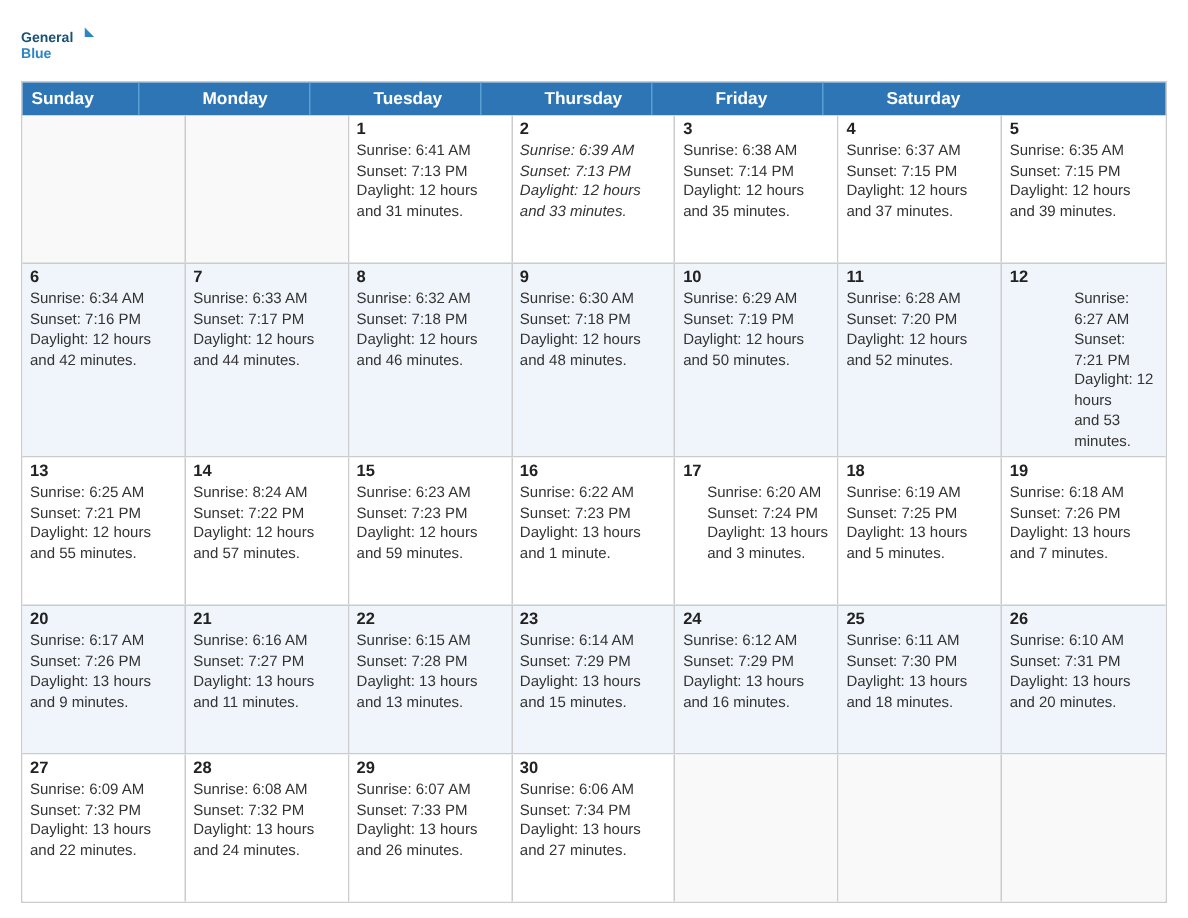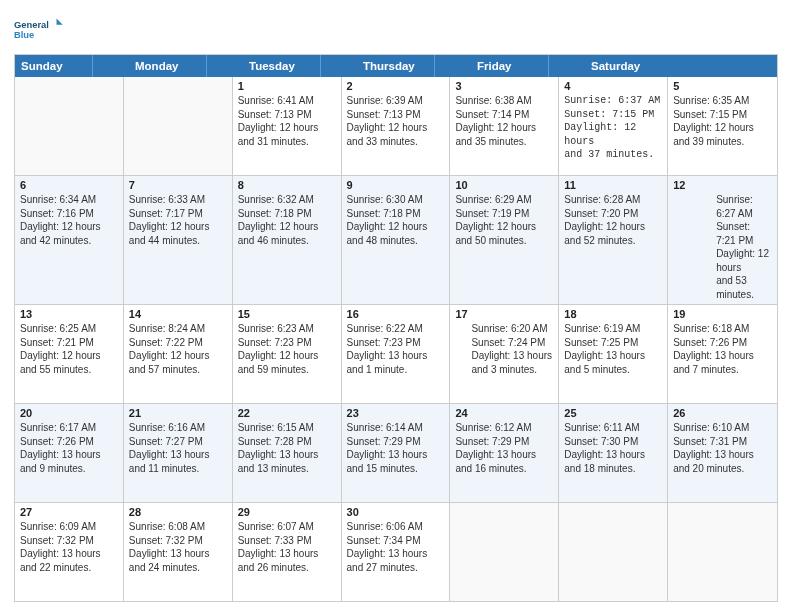--- a/index.html
+++ b/index.html
@@ -130,35 +130,35 @@
           <div class="cal-cell empty"></div>
           <div class="cal-cell">
             <div class="day-num">1</div>
             <div class="day-info" style="white-space: pre-line;">Sunrise: 6:41 AM
 Sunset: 7:13 PM
 Daylight: 12 hours
 and 31 minutes.</div>
           </div>
           <div class="cal-cell">
             <div class="day-num">2</div>
-            <div class="day-info" style="white-space: pre-line;">Sunrise: 6:39 AM
+            <div class="day-info" style="white-space: pre-line; font-style: italic;">Sunrise: 6:39 AM
 Sunset: 7:13 PM
 Daylight: 12 hours
 and 33 minutes.</div>
           </div>
           <div class="cal-cell">
             <div class="day-num">3</div>
             <div class="day-info" style="white-space: pre-line;">Sunrise: 6:38 AM
 Sunset: 7:14 PM
 Daylight: 12 hours
 and 35 minutes.</div>
           </div>
           <div class="cal-cell">
             <div class="day-num">4</div>
-            <div class="day-info" style="white-space: pre-line; font-family: Liberation Mono, monospace;">Sunrise: 6:37 AM
+            <div class="day-info" style="white-space: pre-line;">Sunrise: 6:37 AM
 Sunset: 7:15 PM
 Daylight: 12 hours
 and 37 minutes.</div>
           </div>
           <div class="cal-cell">
             <div class="day-num">5</div>
             <div class="day-info" style="white-space: pre-line;">Sunrise: 6:35 AM
 Sunset: 7:15 PM
 Daylight: 12 hours
 and 39 minutes.</div>

